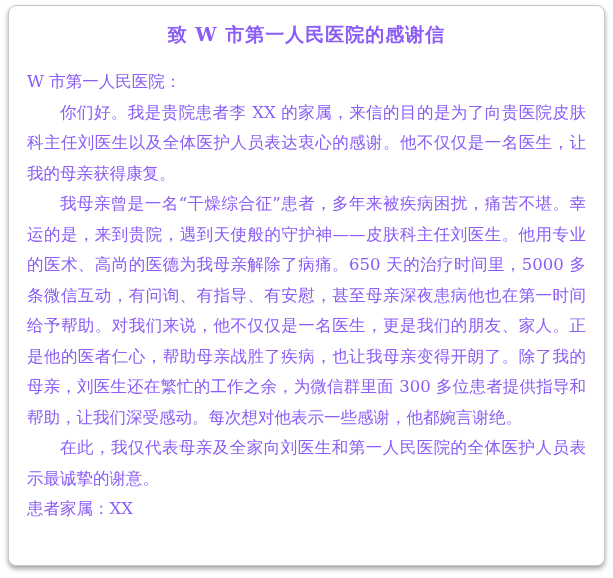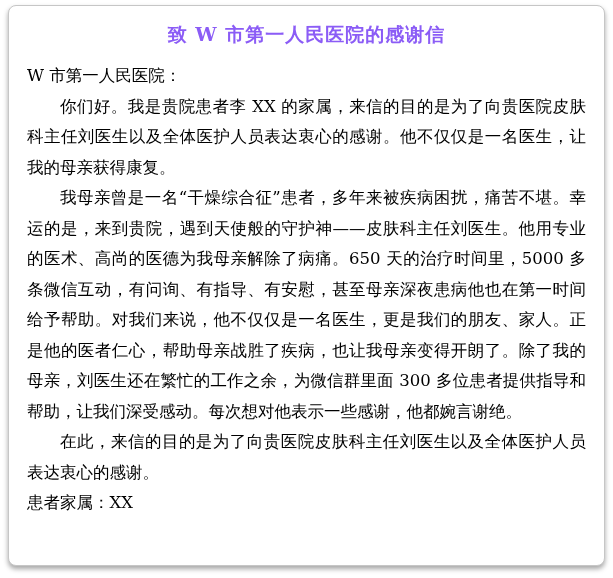--- a/index.html
+++ b/index.html
@@ -30,24 +30,24 @@
   }
   .title {
     margin: 4px 0 0 0;
     text-align: center;
     font-size: 19px;
     font-weight: bold;
     letter-spacing: 1px;
     color: #c00000;
   }
   .letter-body {
-    margin-top: 13px;
+    margin-top: 19px;
     font-size: 16.5px;
     line-height: 30.5px;
-    color: #000000;
+    color: #8b5cf6;
     text-align: justify;
   }
   .letter-body p {
     margin: 0;
   }
   .para {
     text-indent: 2em;
   }
   .signature {
     text-align: left;
@@ -61,16 +61,16 @@
 </style>
 </head>
 <body>
 
 <div class="card">
   <h1 class="title" style="color: #8b5cf6;">致 W 市第一人民医院的感谢信</h1>
   <div class="letter-body">
     <p class="salutation">W 市第一人民医院：</p>
     <p class="para">你们好。我是贵院患者李 XX 的家属，来信的目的是为了向贵医院皮肤科主任刘医生以及全体医护人员表达衷心的感谢。他不仅仅是一名医生，让我的母亲获得康复。</p>
     <p class="para">我母亲曾是一名“干燥综合征”患者，多年来被疾病困扰，痛苦不堪。幸运的是，来到贵院，遇到天使般的守护神——皮肤科主任刘医生。他用专业的医术、高尚的医德为我母亲解除了病痛。650 天的治疗时间里，5000 多条微信互动，有问询、有指导、有安慰，甚至母亲深夜患病他也在第一时间给予帮助。对我们来说，他不仅仅是一名医生，更是我们的朋友、家人。正是他的医者仁心，帮助母亲战胜了疾病，也让我母亲变得开朗了。除了我的母亲，刘医生还在繁忙的工作之余，为微信群里面 300 多位患者提供指导和帮助，让我们深受感动。每次想对他表示一些感谢，他都婉言谢绝。</p>
-    <p class="para">在此，来信的目的是为了向贵医院皮肤科主任刘医生以及全体医护人员表达衷心的感谢。</p>
+    <p class="para">在此，我仅代表母亲及全家向刘医生和第一人民医院的全体医护人员表示最诚挚的谢意。</p>
     <p class="signature">患者家属：XX</p>
   </div>
 </div>
 
 </body></html>

